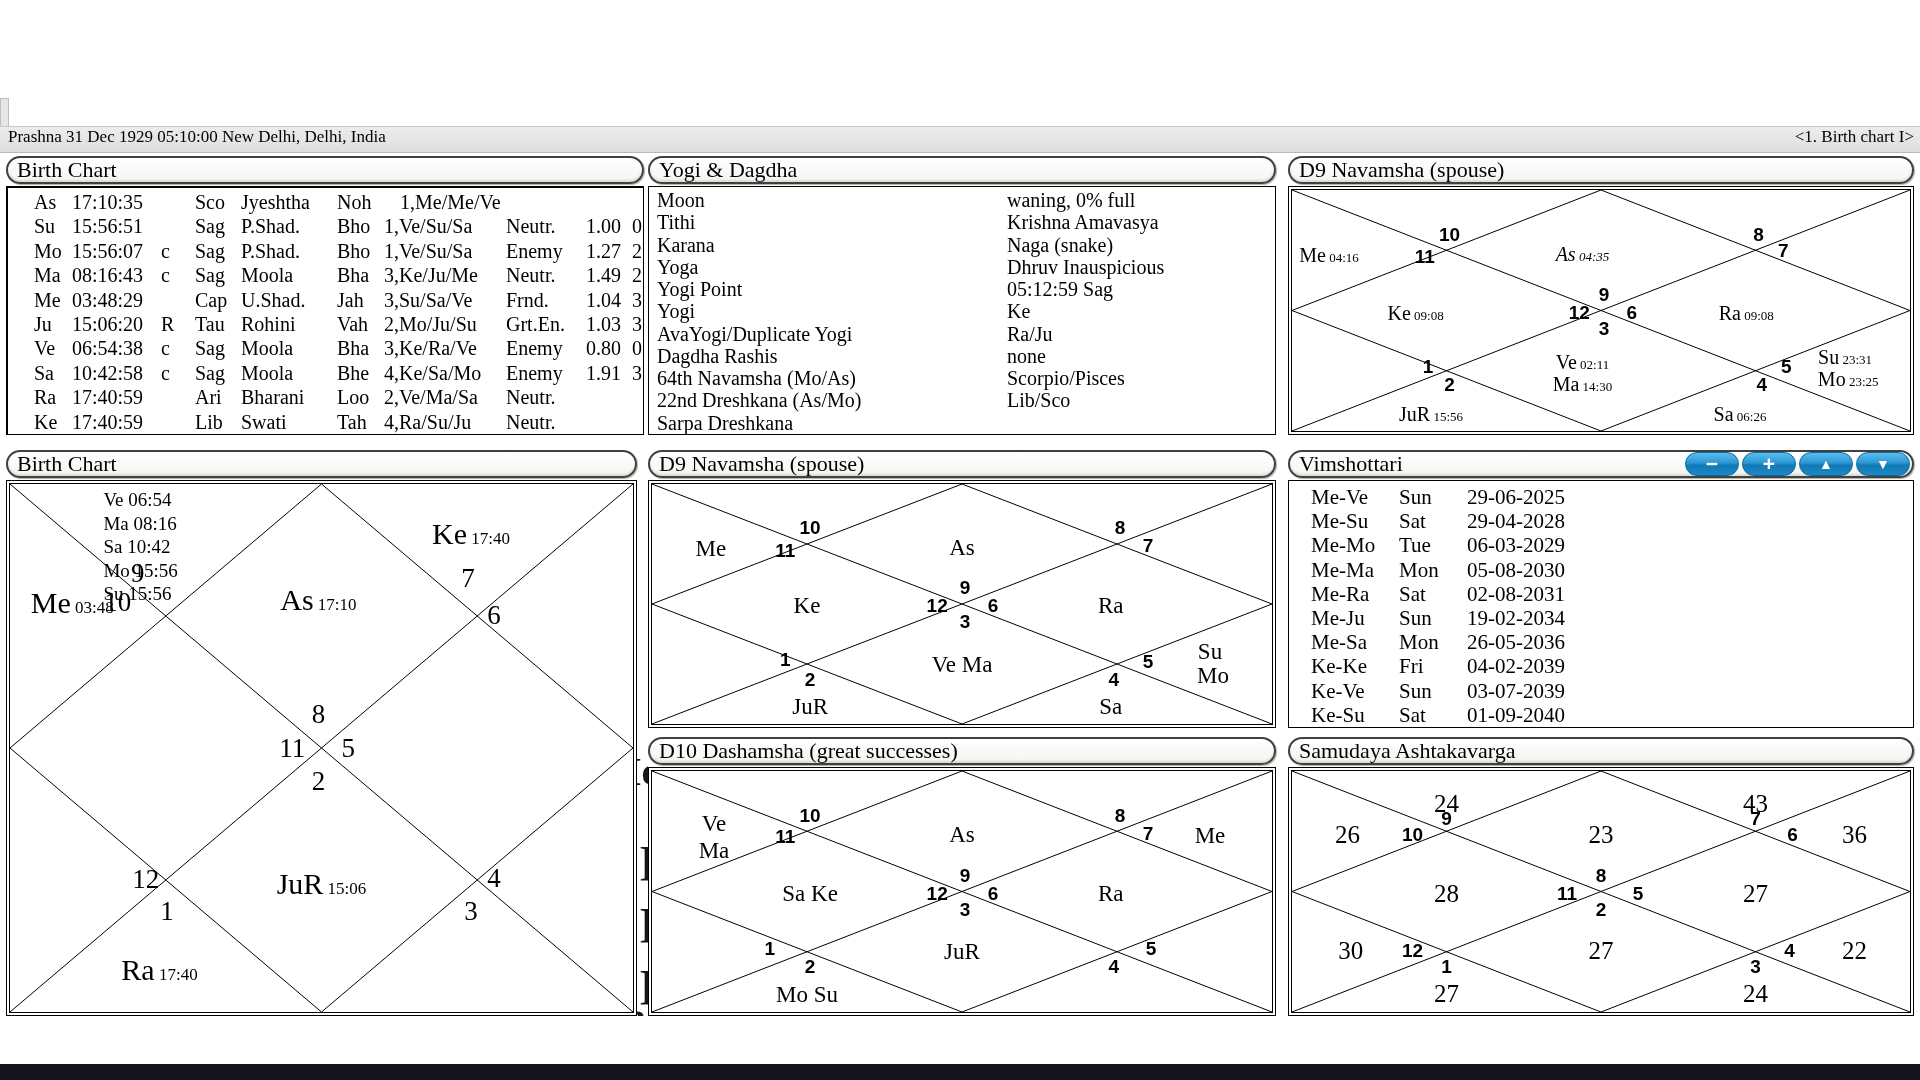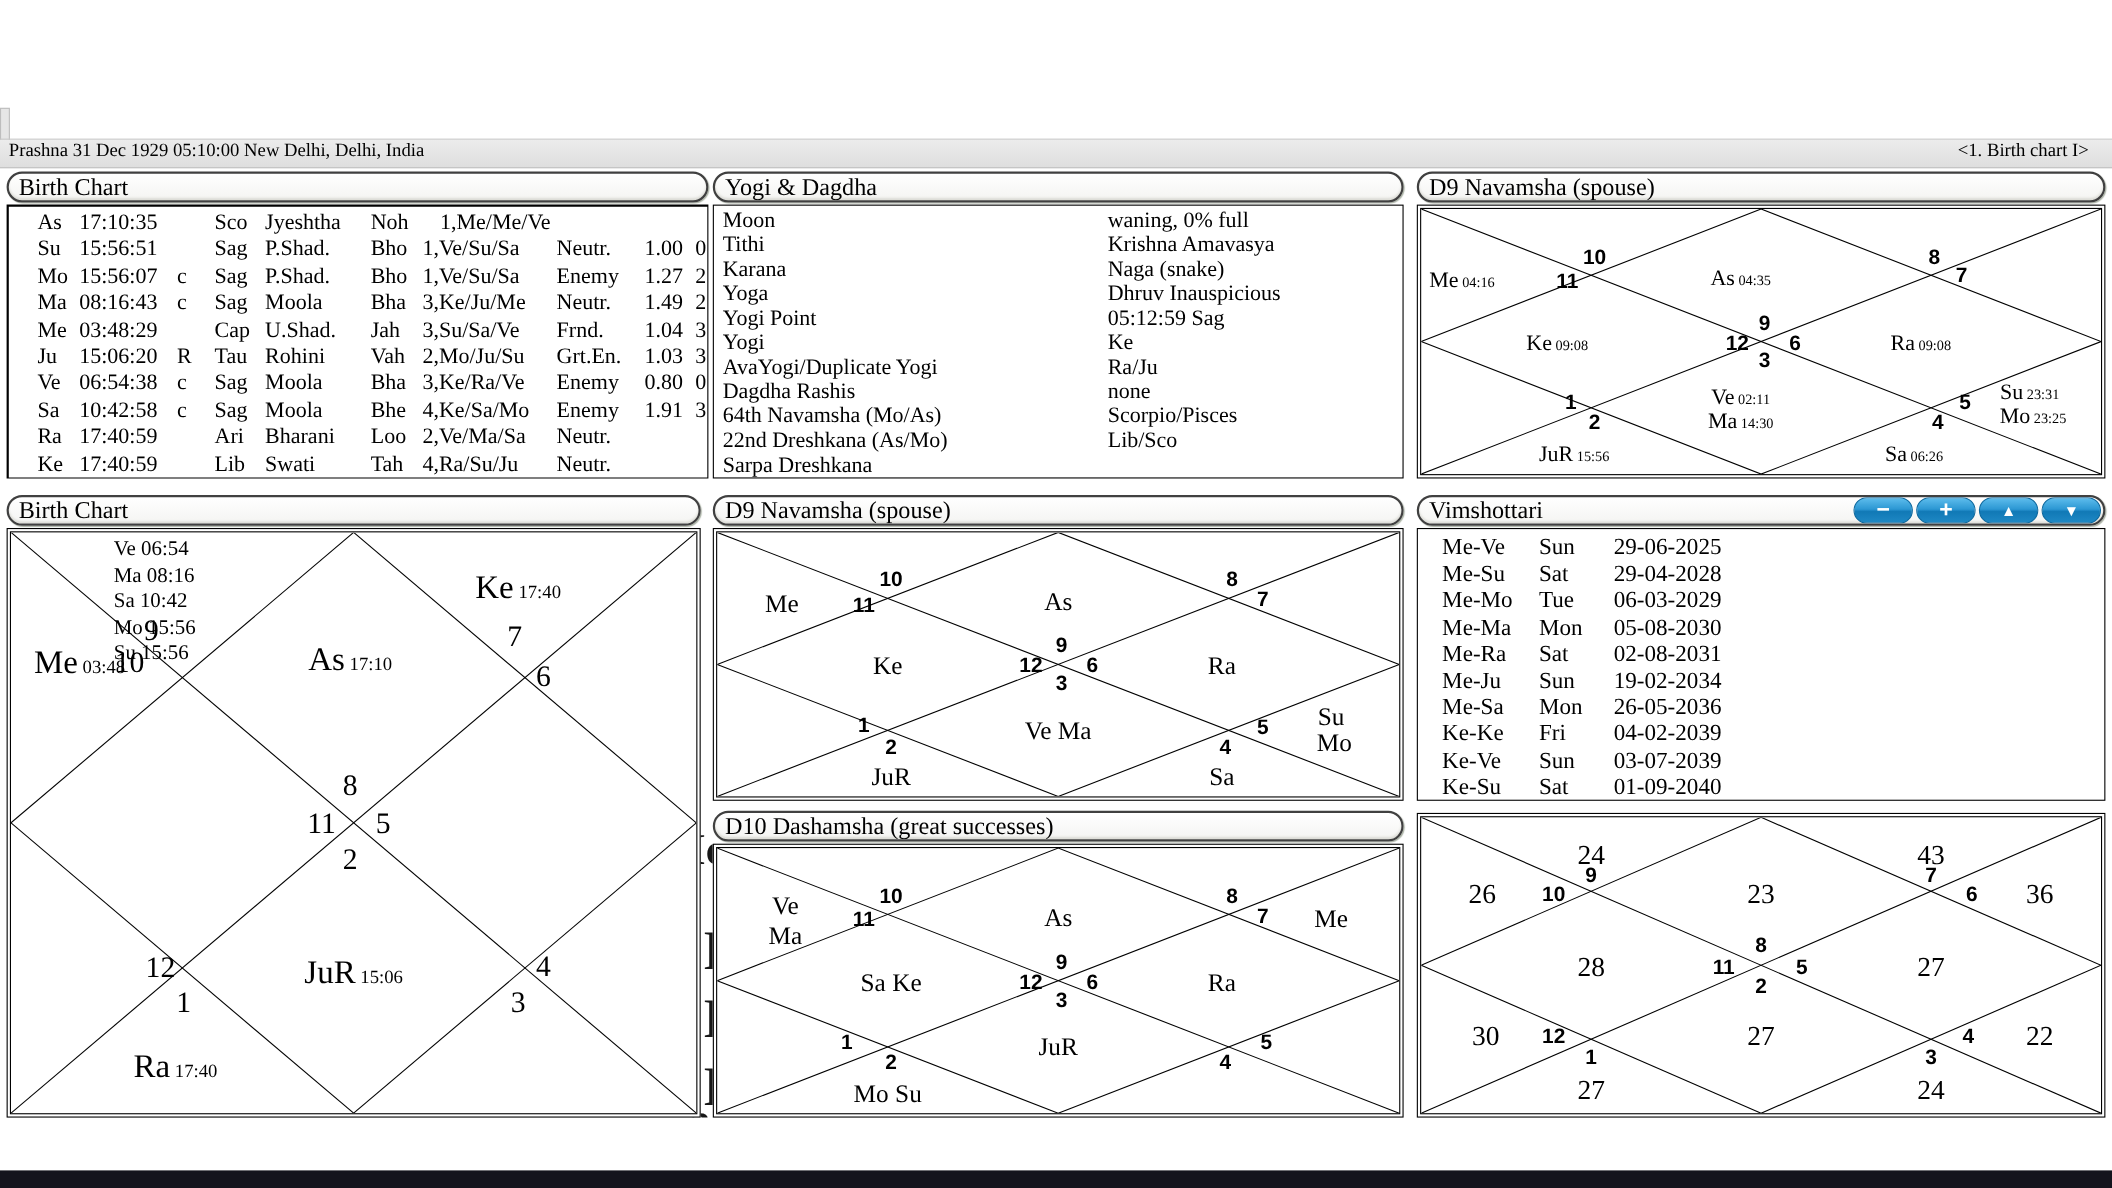--- a/index.html
+++ b/index.html
@@ -3,21 +3,21 @@
 <meta charset="utf-8">
 <style>
   html,body{margin:0;padding:0;background:#fff;}
   body{width:1920px;height:1080px;position:relative;overflow:hidden;
        font-family:"Liberation Serif",serif;color:#000;}
   
   .statusbar{position:absolute;left:0;top:126px;width:1920px;height:25px;
     background:linear-gradient(#ececec,#dedede);border-top:1px solid #c8c8c8;border-bottom:1px solid #b9b9b9;
     font-family:Liberation Serif, serif;font-size:17px;display:flex;align-items:flex-start;}
   .statusbar .left{padding-left:8px;}
-  .statusbar .right{margin-left:auto;padding-right:21px;}
+  .statusbar .right{margin-left:auto;padding-right:6px;}
   .notch{position:absolute;left:0;top:98px;width:7px;height:30px;background:#e6e6e6;border:1px solid #bdbdbd;}
   .bottombar{position:absolute;left:0;top:1064px;width:1920px;height:16px;background:#14141d;}
   
   .panel{position:absolute;display:flex;flex-direction:column;}
   .ptitle{flex:none;height:24px;border:2px solid #404040;border-radius:14px;
     background:linear-gradient(#ffffff,#f4f4f2);box-shadow:inset 0 -2px 2px #dcdcd6,1px 1px 1px #aab2a4;
     font-size:22px;line-height:24px;padding-left:9px;position:relative;white-space:nowrap;overflow:hidden;}
   .pbody{flex:1;margin-top:2px;border:1px solid #000;background:#fff;position:relative;overflow:hidden;}
   .pbody.thick{border-width:2px 1px 1px 2px;}
   .cwrap{position:absolute;inset:2px;border:1px solid #000;overflow:hidden;}
@@ -271,21 +271,21 @@
           <line x1="0" y1="0" x2="100" y2="100" stroke="#000" stroke-width="1" vector-effect="non-scaling-stroke"></line>
           <line x1="100" y1="0" x2="0" y2="100" stroke="#000" stroke-width="1" vector-effect="non-scaling-stroke"></line>
           <line x1="50" y1="0" x2="0" y2="50" stroke="#000" stroke-width="1" vector-effect="non-scaling-stroke"></line>
           <line x1="50" y1="0" x2="100" y2="50" stroke="#000" stroke-width="1" vector-effect="non-scaling-stroke"></line>
           <line x1="0" y1="50" x2="50" y2="100" stroke="#000" stroke-width="1" vector-effect="non-scaling-stroke"></line>
           <line x1="100" y1="50" x2="50" y2="100" stroke="#000" stroke-width="1" vector-effect="non-scaling-stroke"></line>
         </svg>
         <div class="cl p" style="left: 6%; top: 27%;"><span>Me</span><span class="deg">&nbsp;04:16</span></div>
         <div class="cl n" style="left: 25.5%; top: 18.5%;"><span>10</span></div>
         <div class="cl n" style="left: 21.5%; top: 28%;"><span>11</span></div>
-        <div class="cl p" style="left: 47%; top: 26.5%;"><span>As</span><span class="deg">&nbsp;04:35</span></div>
+        <div class="cl p" style="left: 47%; top: 26.5%; font-style: italic;"><span>As</span><span class="deg">&nbsp;04:35</span></div>
         <div class="cl n" style="left: 75.5%; top: 18.5%;"><span>8</span></div>
         <div class="cl n" style="left: 79.5%; top: 25.5%;"><span>7</span></div>
         <div class="cl p" style="left: 20%; top: 51%;"><span>Ke</span><span class="deg">&nbsp;09:08</span></div>
         <div class="cl n" style="left: 50.5%; top: 43.5%;"><span>9</span></div>
         <div class="cl n" style="left: 46.5%; top: 51%;"><span>12</span></div>
         <div class="cl n" style="left: 55%; top: 51%;"><span>6</span></div>
         <div class="cl n" style="left: 50.5%; top: 57.5%;"><span>3</span></div>
         <div class="cl p" style="left: 73.5%; top: 51%;"><span>Ra</span><span class="deg">&nbsp;09:08</span></div>
         <div class="cl n" style="left: 22%; top: 73.5%;"><span>1</span></div>
         <div class="cl n" style="left: 25.5%; top: 81%;"><span>2</span></div>
@@ -480,20 +480,23 @@
         <div class="cl n" style="left: 25.5%; top: 81.5%;"><span>2</span></div>
         <div class="cl p" style="left: 50%; top: 75%;"><span>JuR</span></div>
         <div class="cl n" style="left: 80.5%; top: 74%;"><span>5</span></div>
         <div class="cl n" style="left: 74.5%; top: 81.5%;"><span>4</span></div>
         <div class="cl p" style="left: 25%; top: 93%;"><span>Mo Su</span></div>
       </div>
   </div>
 </section>
 
 <section class="panel" style="left:1288px;top:737px;width:626px;height:279px;z-index:1;">
+  <div class="ptitle">
+    <span>Samudaya Ashtakavarga</span>
+  </div>
   <div class="pbody">
     <div class="cwrap">
         <svg viewBox="0 0 100 100" preserveAspectRatio="none">
           <line x1="0" y1="0" x2="100" y2="100" stroke="#000" stroke-width="1" vector-effect="non-scaling-stroke"></line>
           <line x1="100" y1="0" x2="0" y2="100" stroke="#000" stroke-width="1" vector-effect="non-scaling-stroke"></line>
           <line x1="50" y1="0" x2="0" y2="50" stroke="#000" stroke-width="1" vector-effect="non-scaling-stroke"></line>
           <line x1="50" y1="0" x2="100" y2="50" stroke="#000" stroke-width="1" vector-effect="non-scaling-stroke"></line>
           <line x1="0" y1="50" x2="50" y2="100" stroke="#000" stroke-width="1" vector-effect="non-scaling-stroke"></line>
           <line x1="100" y1="50" x2="50" y2="100" stroke="#000" stroke-width="1" vector-effect="non-scaling-stroke"></line>
         </svg>

